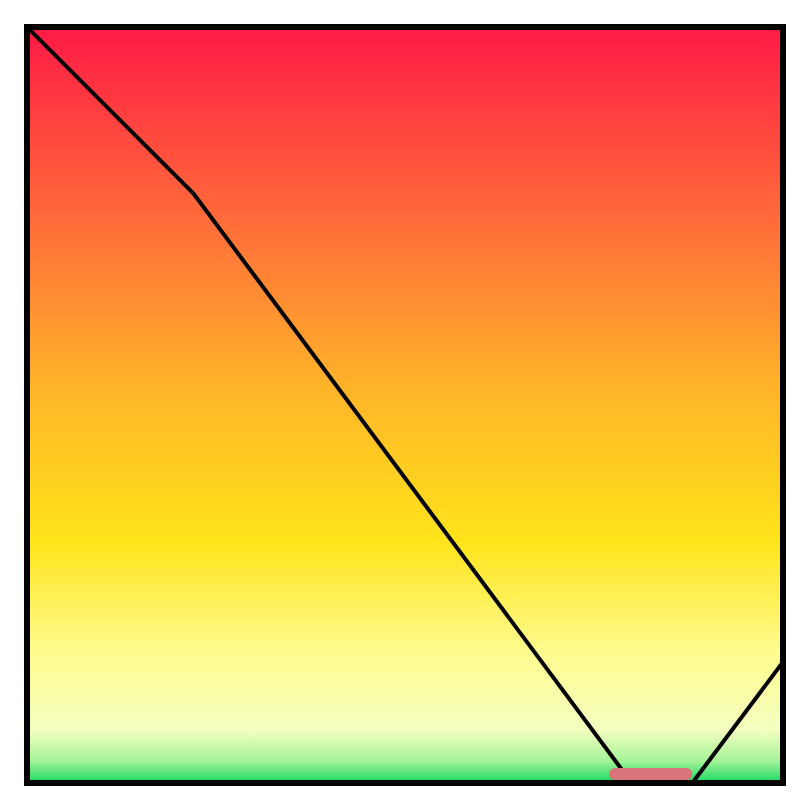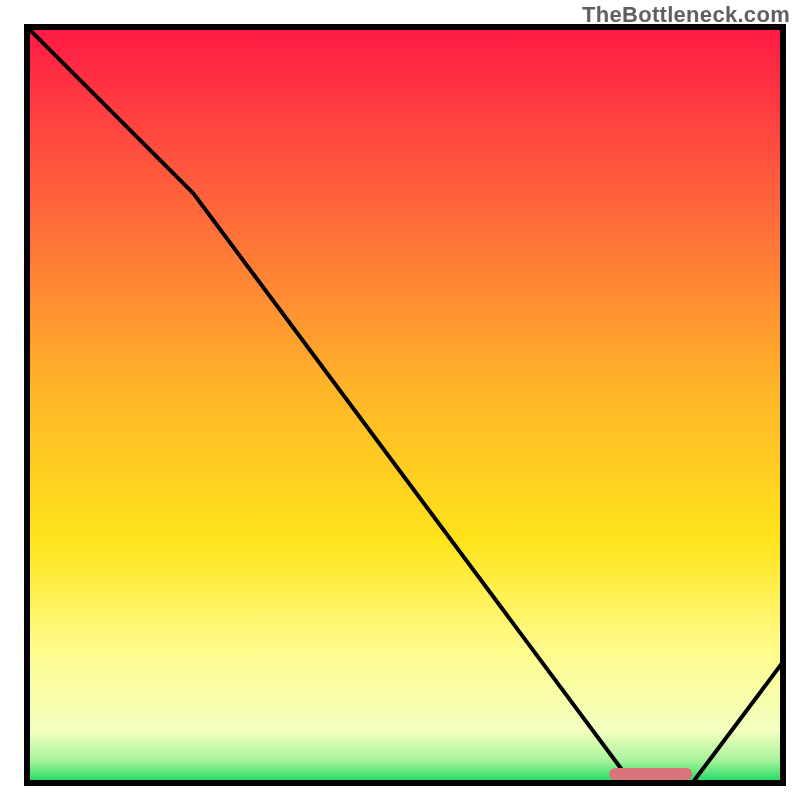--- a/index.html
+++ b/index.html
@@ -28,21 +28,20 @@
     position: absolute;
     top: 0;
     left: 0;
   }
 </style>
 </head>
 <body>
 
 <div class="stage">
 
-  <div class="watermark">TheBottleneck.com</div>
 
   <svg width="800" height="800" viewBox="0 0 800 800">
     <defs>
       <linearGradient id="bg-grad" x1="0" y1="0" x2="0" y2="1">
           <stop offset="0%" stop-color="#ff1a45"></stop>
           <stop offset="25%" stop-color="#ff6a3a"></stop>
           <stop offset="48%" stop-color="#ffb529"></stop>
           <stop offset="68%" stop-color="#ffe41a"></stop>
           <stop offset="82%" stop-color="#fffb8a"></stop>
           <stop offset="93%" stop-color="#f4ffc0"></stop>

